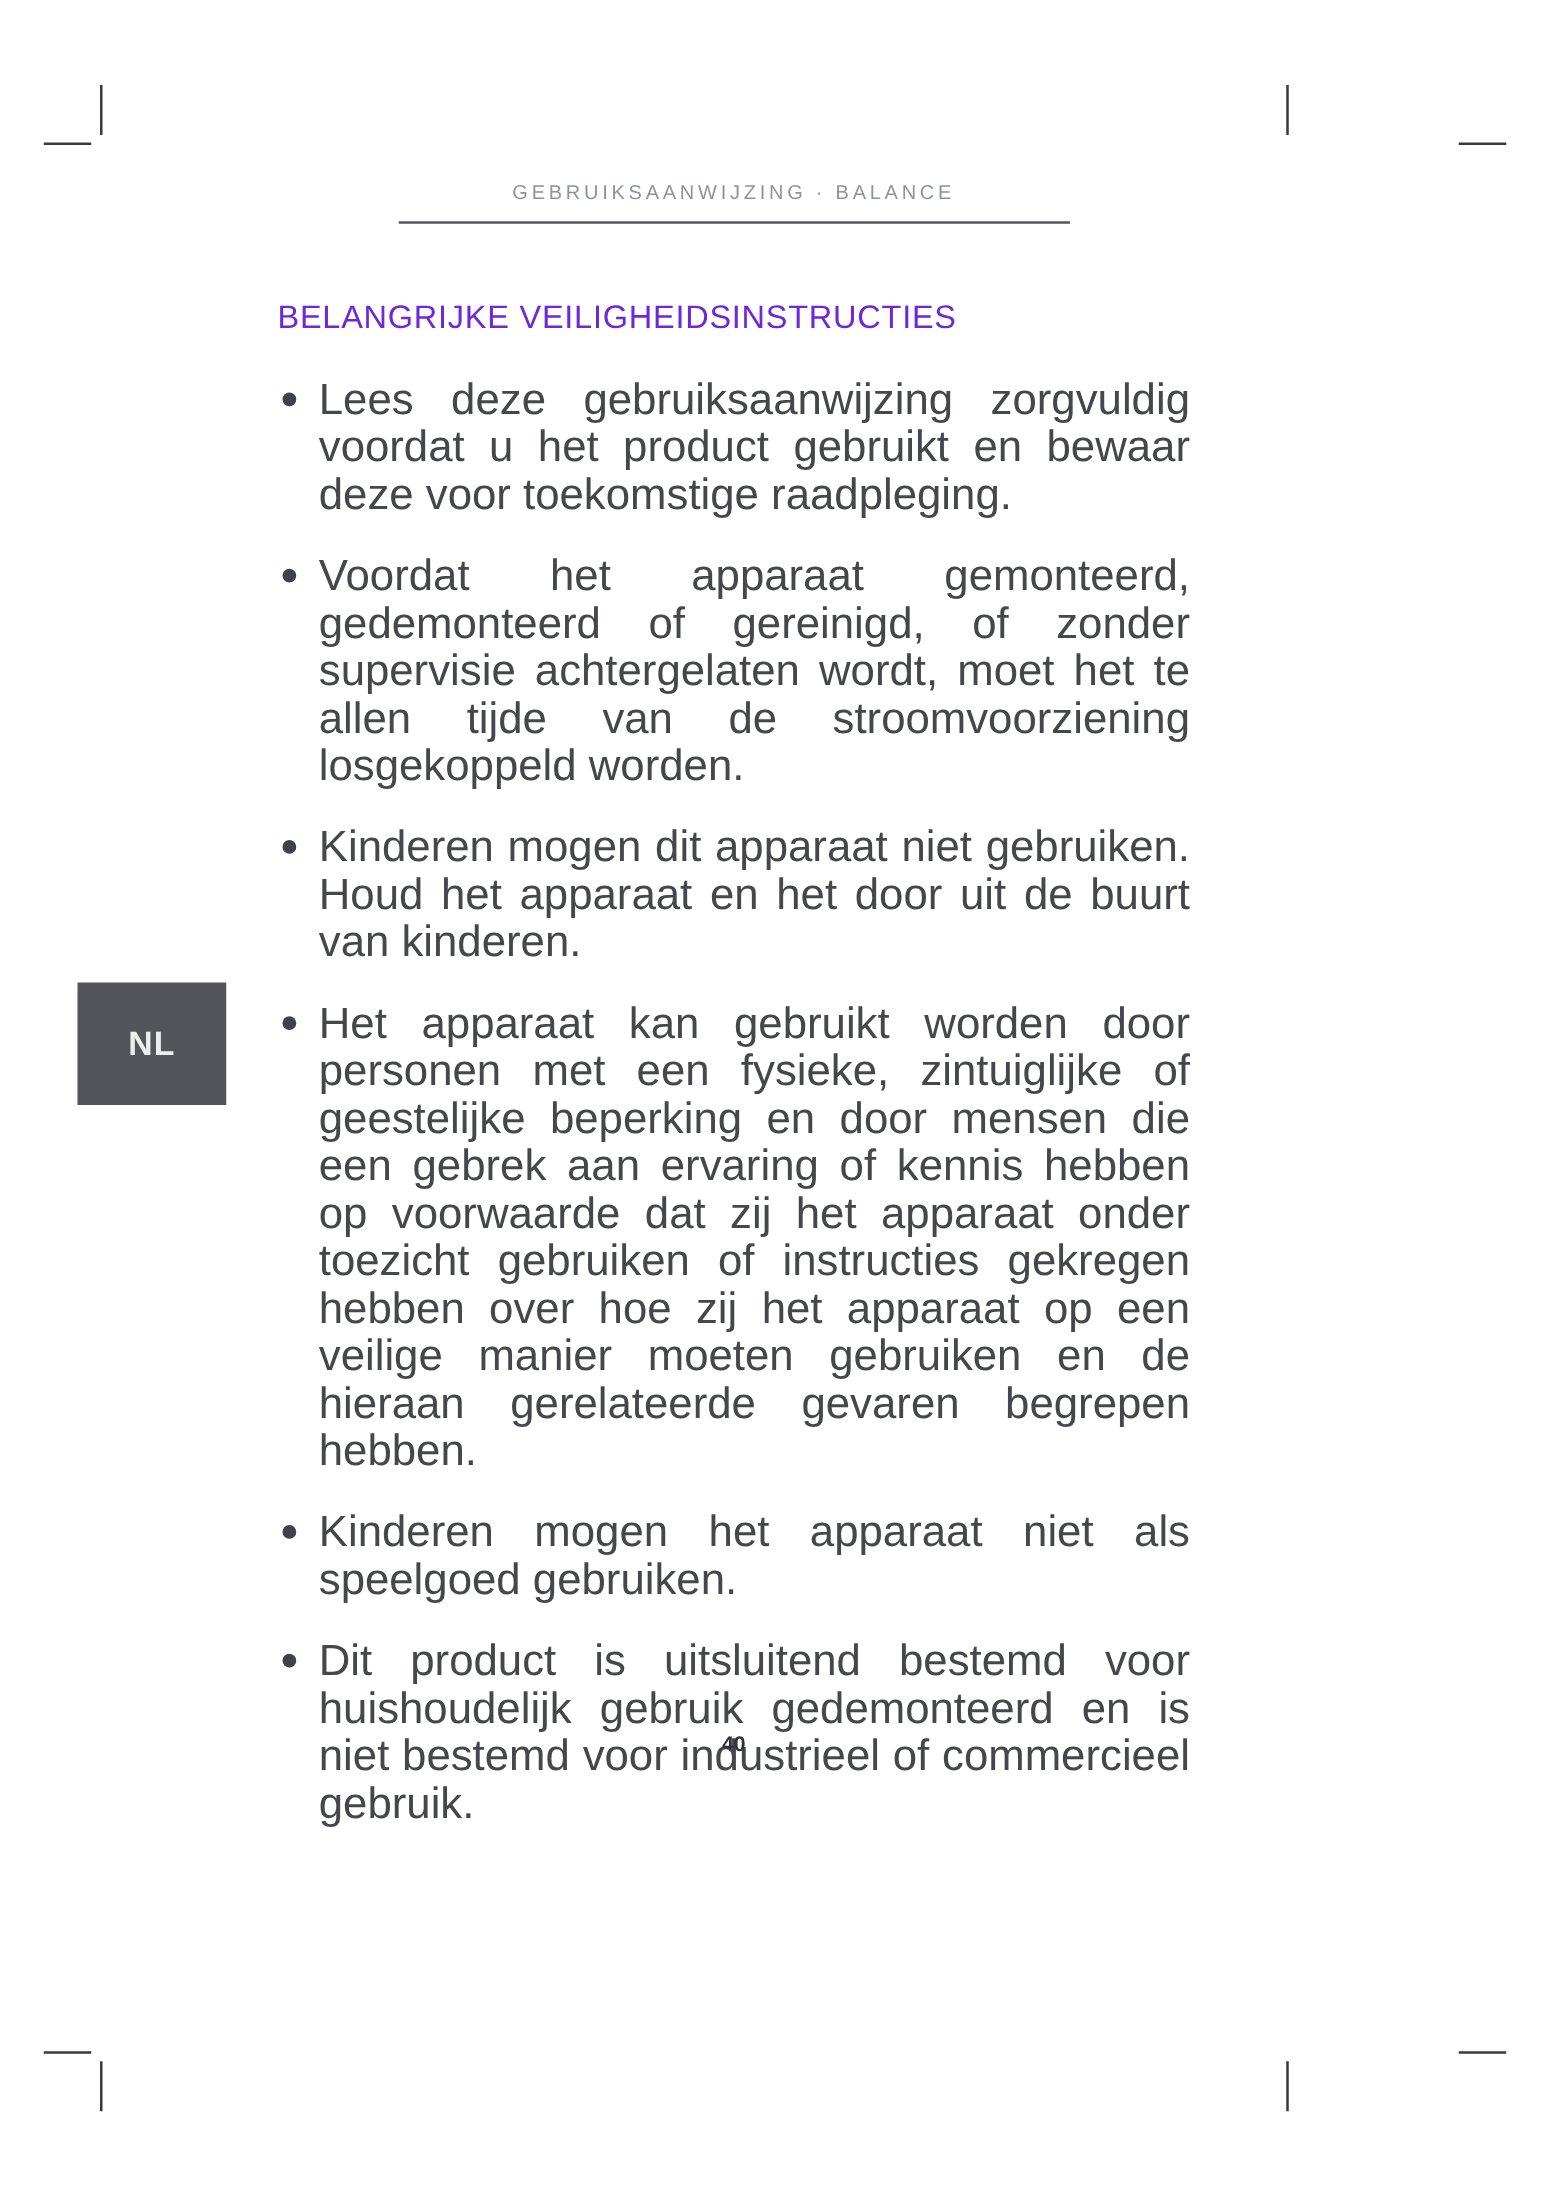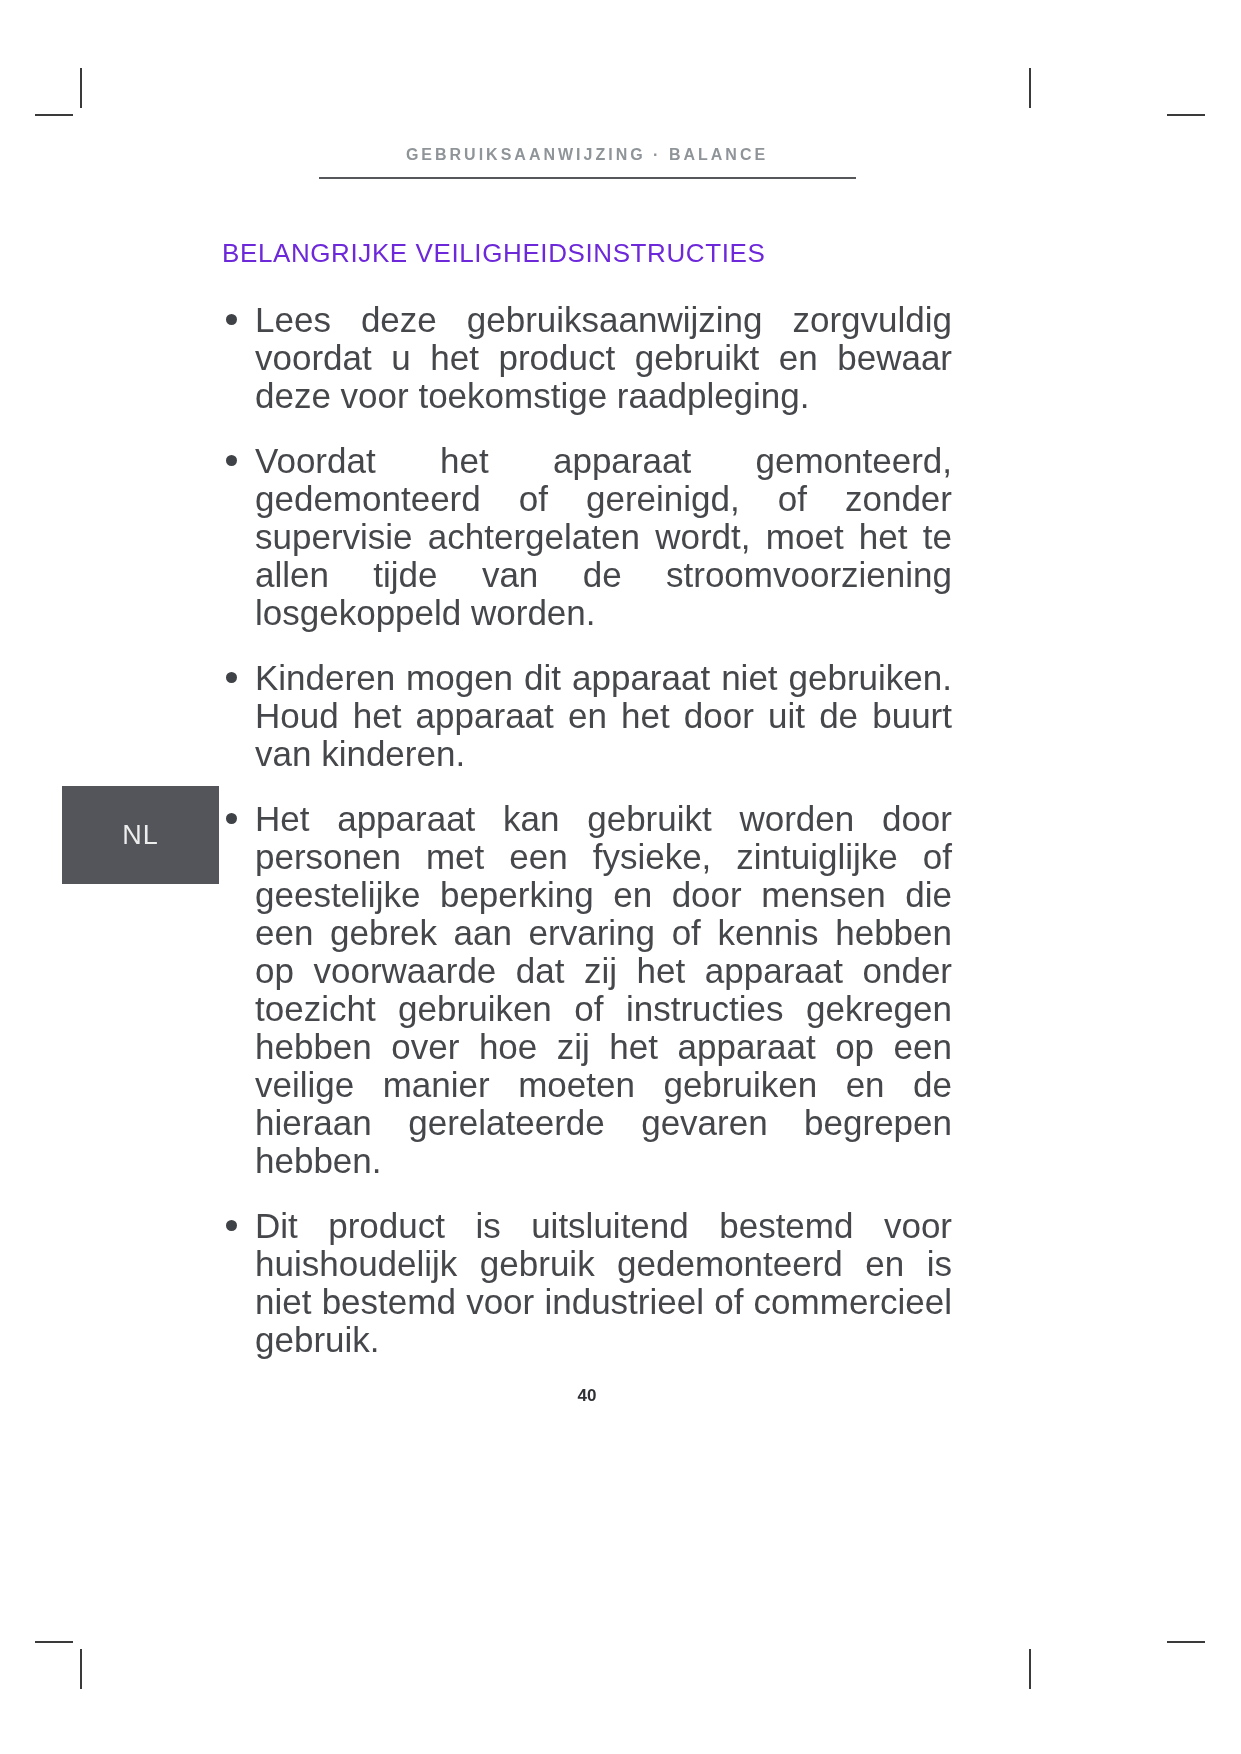--- a/index.html
+++ b/index.html
@@ -37,21 +37,21 @@
     left: 222px;
     top: 146px;
     width: 730px;
   }
 
   .doc-header {
     text-align: center;
     font-size: 16px;
     letter-spacing: 3px;
     color: #8f9499;
-    font-weight: 700;
+    font-weight: 400;
   }
 
   .header-rule {
     margin: 13px auto 0 auto;
     width: 537px;
     height: 2px;
     background: #55575a;
     border: none;
   }
 
@@ -87,30 +87,30 @@
     width: 11px;
     height: 11px;
     border-radius: 50%;
     background: #3f4246;
   }
 
   .lang-tab {
     position: absolute;
     left: 62px;
     top: 786px;
-    width: 157px;
+    width: 119px;
     height: 98px;
     background: #54555a;
     color: #ededee;
     display: flex;
     align-items: center;
     justify-content: center;
     font-size: 27px;
     letter-spacing: 1px;
-    font-weight: 400;
+    font-weight: 700;
   }
 
   .page-number {
     position: absolute;
     left: 222px;
     top: 1386px;
     width: 730px;
     text-align: center;
     font-size: 17px;
     font-weight: 700;
@@ -135,17 +135,18 @@
   <div class="doc-header">GEBRUIKSAANWIJZING · BALANCE</div>
   <hr class="header-rule">
 
   <div class="page-title">BELANGRIJKE VEILIGHEIDSINSTRUCTIES</div>
 
   <ul class="safety-list">
       <li class="bullet-item">Lees deze gebruiksaanwijzing zorgvuldig voordat u het product gebruikt en bewaar deze voor toekomstige raadpleging.</li>
       <li class="bullet-item">Voordat het apparaat gemonteerd, gedemonteerd of gereinigd, of zonder supervisie achtergelaten wordt, moet het te allen tijde van de stroomvoorziening losgekoppeld worden.</li>
       <li class="bullet-item">Kinderen mogen dit apparaat niet gebruiken. Houd het apparaat en het door uit de buurt van kinderen.</li>
       <li class="bullet-item">Het apparaat kan gebruikt worden door personen met een fysieke, zintuiglijke of geestelijke beperking en door mensen die een gebrek aan ervaring of kennis hebben op voorwaarde dat zij het apparaat onder toezicht gebruiken of instructies gekregen hebben over hoe zij het apparaat op een veilige manier moeten gebruiken en de hieraan gerelateerde gevaren begrepen hebben.</li>
+      <li class="bullet-item">Kinderen mogen het apparaat niet als speelgoed gebruiken.</li>
       <li class="bullet-item">Dit product is uitsluitend bestemd voor huishoudelijk gebruik gedemonteerd en is niet bestemd voor industrieel of commercieel gebruik.</li>
     </ul>
 </div>
 
 <div class="page-number">40</div>
 
 </body></html>

